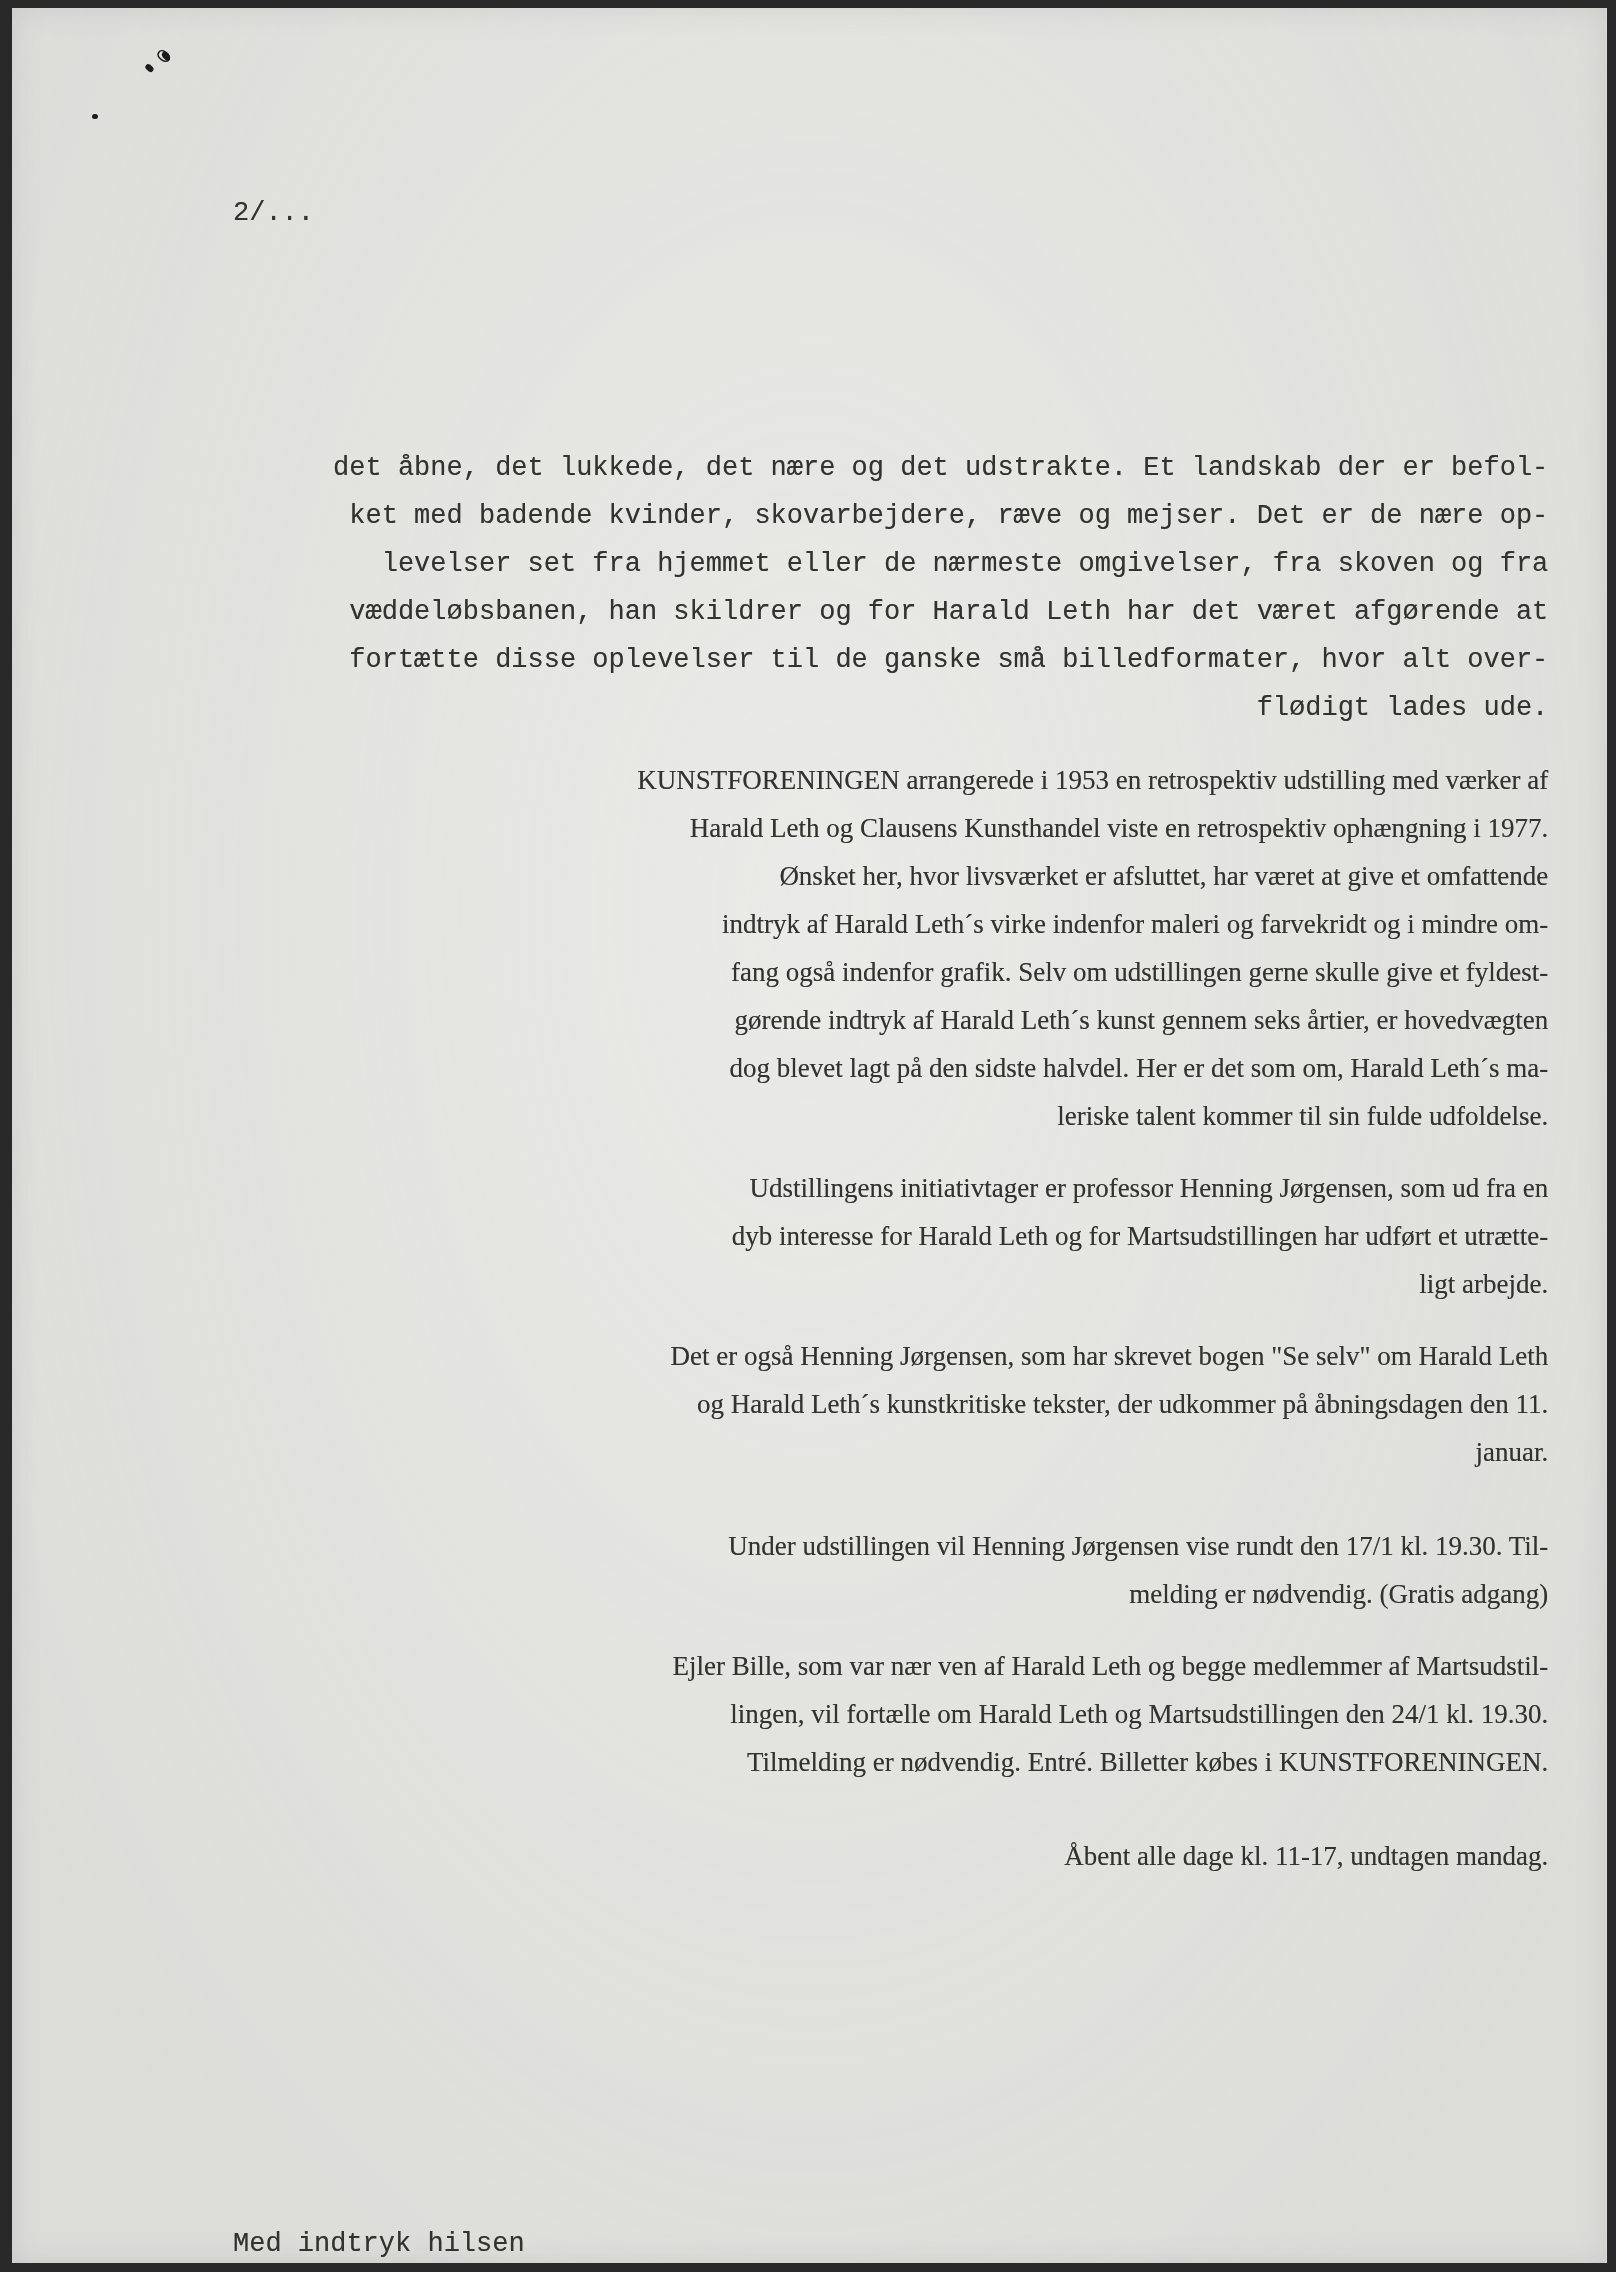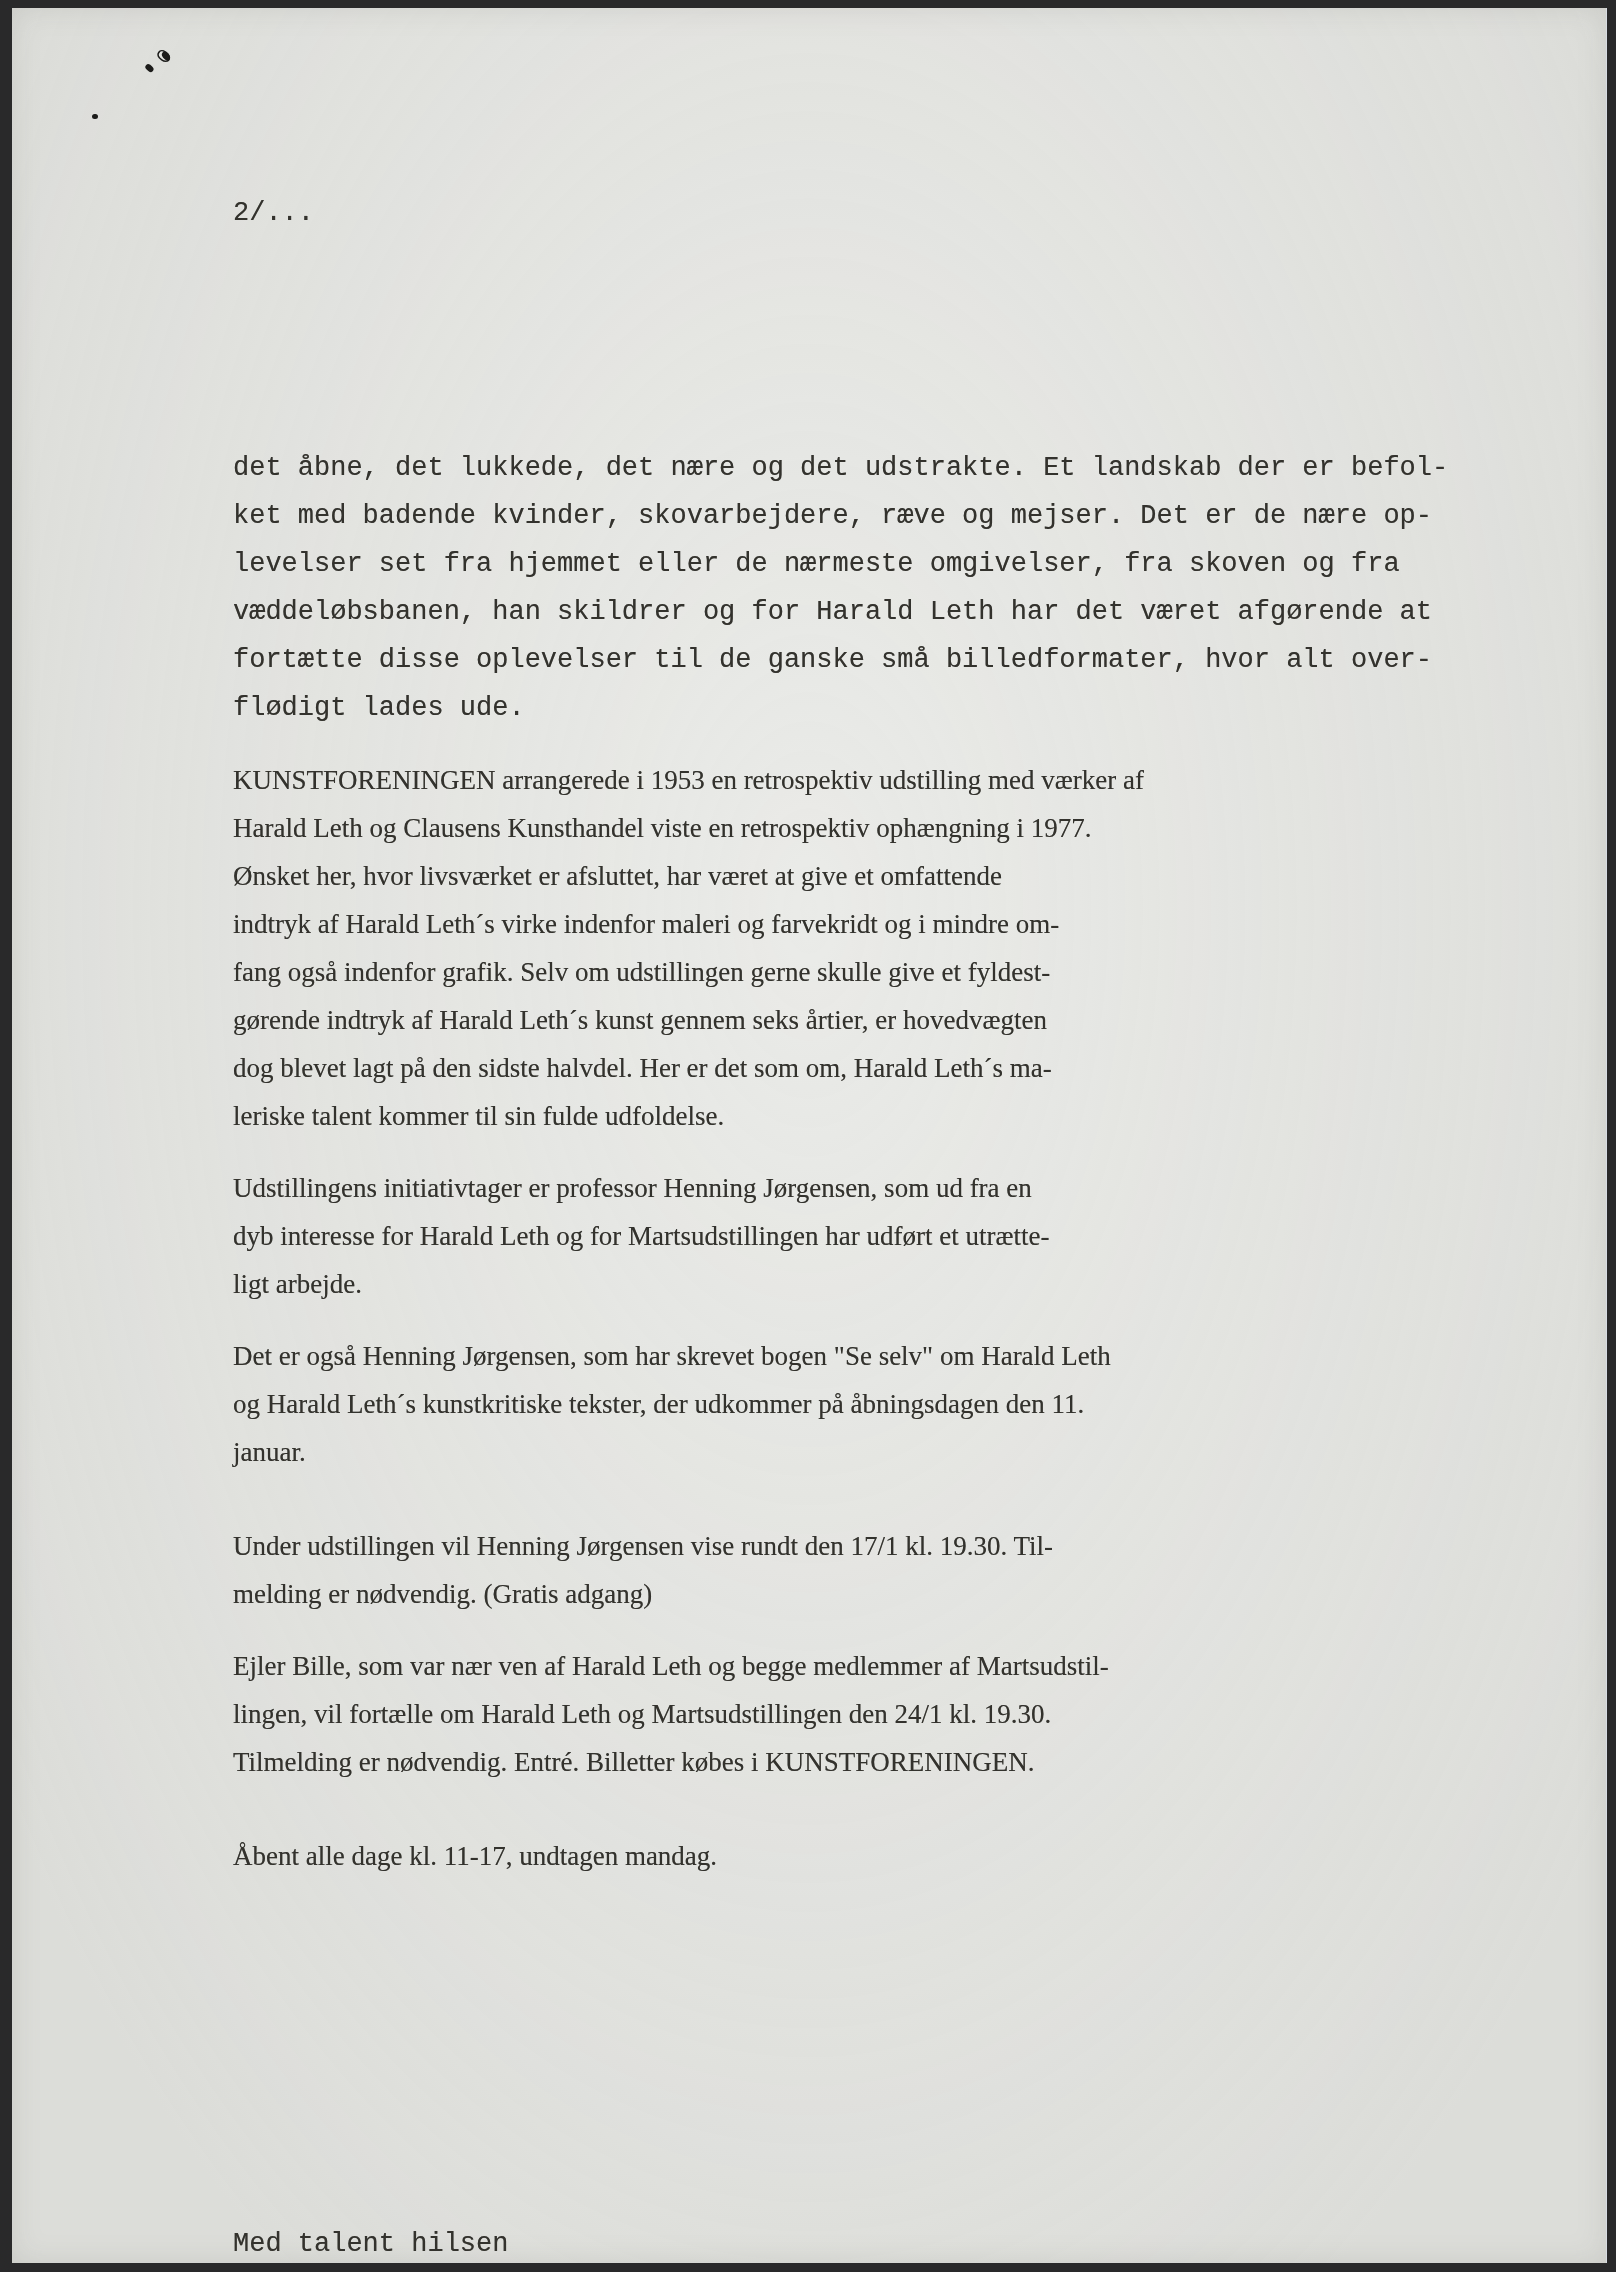--- a/index.html
+++ b/index.html
@@ -40,21 +40,21 @@
     line-height: 48px;
     white-space: pre;
     text-shadow: 0 0 0.5px rgba(40,40,35,0.45);
   }
   .pagehead {
     margin: 0 0 0 0;
   }
   .letter-body {
     margin-top: 111px;
   }
-  .para { margin: 0; }
+  .para { margin: 0; text-align: right; }
   .para + .para { margin-top: 24px; font-family: Liberation Serif, serif; }
   .para:nth-child(5), .para:nth-child(7) { margin-top: 46px; }
   .line { height: 48px; }
   .closing {
     margin-top: 136px;
     line-height: 53px;
   }
   .speck {
     position: absolute;
     background: #1c1c1a;
@@ -89,19 +89,19 @@
 
 <div class="backdrop">
   <div class="paper">
     <span class="speck speck-dot"></span>
     <span class="speck speck-a"></span>
     <span class="speck speck-b"></span>
     <div class="content">
       <div class="pagehead">2/...</div>
       <div class="letter-body" id="letter-body"><div class="para"><div class="line">det åbne, det lukkede, det nære og det udstrakte. Et landskab der er befol-</div><div class="line">ket med badende kvinder, skovarbejdere, ræve og mejser. Det er de nære op-</div><div class="line">levelser set fra hjemmet eller de nærmeste omgivelser, fra skoven og fra</div><div class="line">væddeløbsbanen, han skildrer og for Harald Leth har det været afgørende at</div><div class="line">fortætte disse oplevelser til de ganske små billedformater, hvor alt over-</div><div class="line">flødigt lades ude.</div></div><div class="para"><div class="line">KUNSTFORENINGEN arrangerede i 1953 en retrospektiv udstilling med værker af</div><div class="line">Harald Leth og Clausens Kunsthandel viste en retrospektiv ophængning i 1977.</div><div class="line">Ønsket her, hvor livsværket er afsluttet, har været at give et omfattende</div><div class="line">indtryk af Harald Leth´s virke indenfor maleri og farvekridt og i mindre om-</div><div class="line">fang også indenfor grafik. Selv om udstillingen gerne skulle give et fyldest-</div><div class="line">gørende indtryk af Harald Leth´s kunst gennem seks årtier, er hovedvægten</div><div class="line">dog blevet lagt på den sidste halvdel. Her er det som om, Harald Leth´s ma-</div><div class="line">leriske talent kommer til sin fulde udfoldelse.</div></div><div class="para"><div class="line">Udstillingens initiativtager er professor Henning Jørgensen, som ud fra en</div><div class="line">dyb interesse for Harald Leth og for Martsudstillingen har udført et utrætte-</div><div class="line">ligt arbejde.</div></div><div class="para"><div class="line">Det er også Henning Jørgensen, som har skrevet bogen "Se selv" om Harald Leth</div><div class="line">og Harald Leth´s kunstkritiske tekster, der udkommer på åbningsdagen den 11.</div><div class="line">januar.</div></div><div class="para"><div class="line">Under udstillingen vil Henning Jørgensen vise rundt den 17/1 kl. 19.30. Til-</div><div class="line">melding er nødvendig. (Gratis adgang)</div></div><div class="para"><div class="line">Ejler Bille, som var nær ven af Harald Leth og begge medlemmer af Martsudstil-</div><div class="line">lingen, vil fortælle om Harald Leth og Martsudstillingen den 24/1 kl. 19.30.</div><div class="line">Tilmelding er nødvendig. Entré. Billetter købes i KUNSTFORENINGEN.</div></div><div class="para"><div class="line">Åbent alle dage kl. 11-17, undtagen mandag.</div></div></div>
       <div class="closing">
-        <div class="line">Med talent hilsen</div>
+        <div class="line">Med indtryk hilsen</div>
         
       </div>
     </div>
   </div>
 </div>
 
 
 </body></html>

